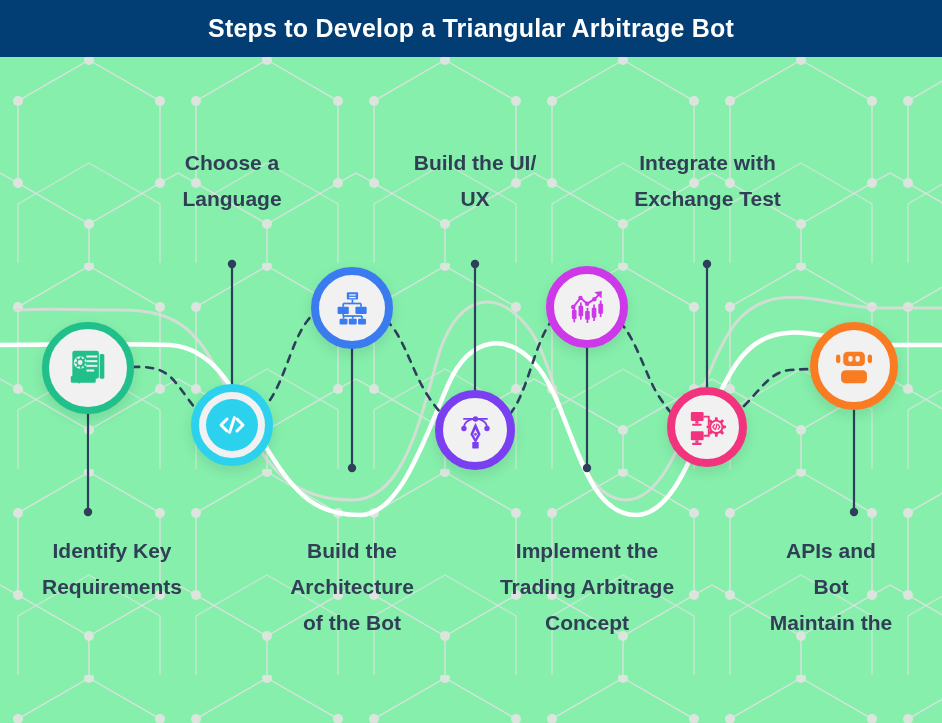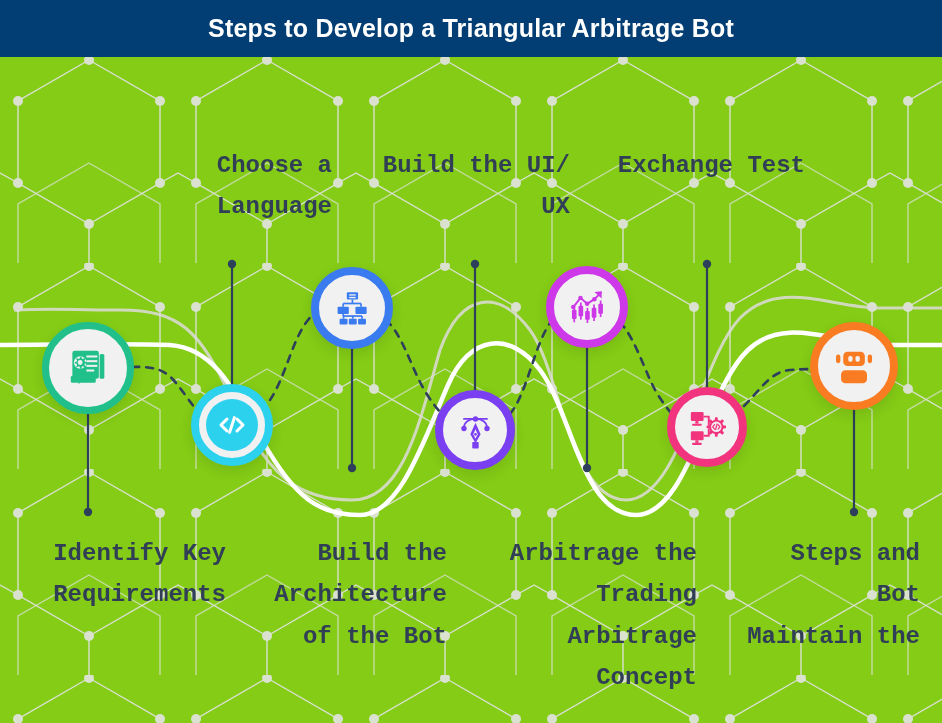--- a/index.html
+++ b/index.html
@@ -10,21 +10,21 @@
     height: 723px;
     overflow: hidden;
     background: #ececec;
     font-family: "Liberation Sans", sans-serif;
   }
 
   #infographic {
     position: relative;
     width: 942px;
     height: 723px;
-    background: #84cc16;
+    background: #86efac;
     overflow: hidden;
   }
 
   
   .header-bar {
     position: absolute;
     left: 0; top: 0;
     width: 942px;
     height: 57px;
     background: #023E73;
@@ -91,26 +91,26 @@
   .step-node .glyph {
     width: 64%;
     height: 64%;
     display: block;
   }
 
   
   .step-label {
     position: absolute;
     color: #313f56;
-    font-size: 24px;
+    font-size: 21px;
     font-weight: bold;
     line-height: 1.72;
-    text-align: right;
+    text-align: center;
     z-index: 8;
-    font-family: Liberation Mono, monospace;
+    font-family: Liberation Sans, sans-serif;
   }
   .label-above { }
   .label-below { }
 </style>
 </head>
 <body>
 
 <div id="infographic">
 
   <div class="header-bar">
@@ -361,39 +361,40 @@
     <div>Choose a</div>
     <div>Language</div>
   </div>
 
   <div class="step-label label-above" style="left:380px; top:145px; width:190px;">
     <div>Build the UI/</div>
     <div>UX</div>
   </div>
 
   <div class="step-label label-above" style="left:610px; top:145px; width:195px;">
+    <div>Integrate with</div>
     <div>Exchange Test</div>
   </div>
 
   <div class="step-label label-below" style="left:-2px; top:533px; width:228px;">
     <div>Identify Key</div>
     <div>Requirements</div>
   </div>
 
   <div class="step-label label-below" style="left:257px; top:533px; width:190px;">
     <div>Build the</div>
     <div>Architecture</div>
     <div>of the Bot</div>
   </div>
 
   <div class="step-label label-below" style="left:477px; top:533px; width:220px;">
-    <div>Arbitrage the</div>
+    <div>Implement the</div>
     <div>Trading Arbitrage</div>
     <div>Concept</div>
   </div>
 
   <div class="step-label label-below" style="left:742px; top:533px; width:178px;">
-    <div>Steps and</div>
+    <div>APIs and</div>
     <div>Bot</div>
     <div>Maintain the</div>
   </div>
 
 </div>
 
 </body></html>

